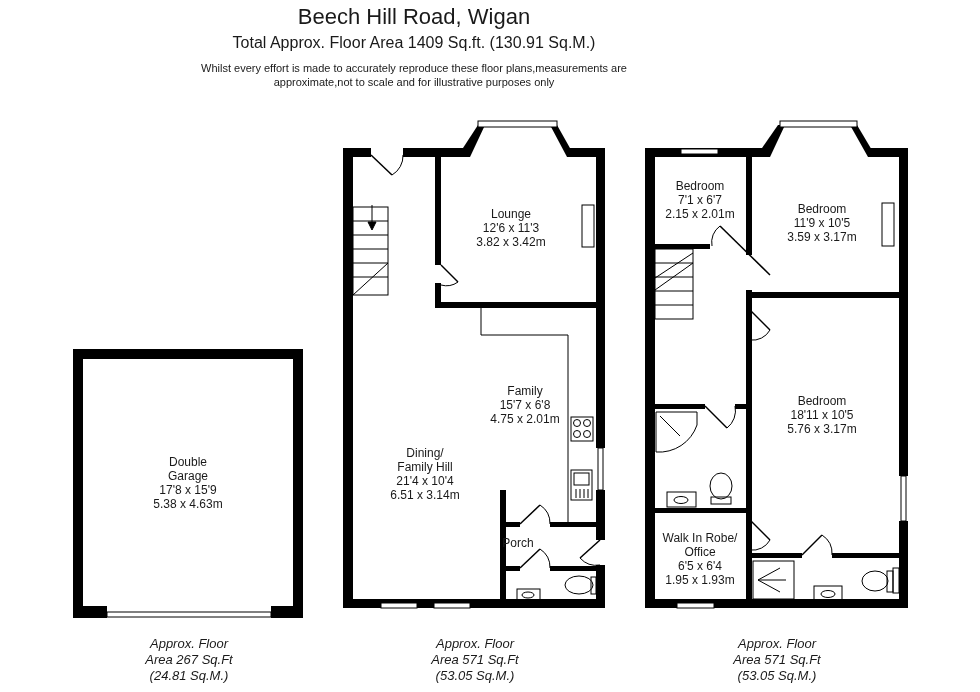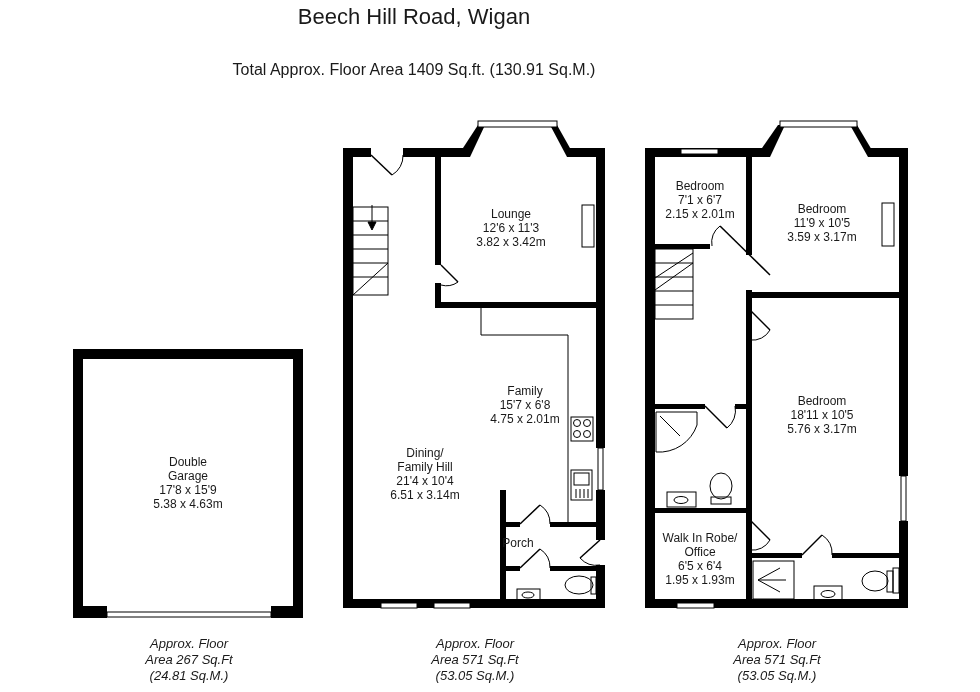--- a/index.html
+++ b/index.html
@@ -1,31 +1,33 @@
 <!DOCTYPE html>
 <html><head>
 <meta charset="utf-8">
 <style>
   html, body { margin:0; padding:0; background:#ffffff; }
   body { width:980px; height:692px; position:relative; overflow:hidden; font-family:"Liberation Sans", sans-serif; color:#1a1a1a; }
   .hdr { position:absolute; left:0; width:828px; text-align:center; }
   .title { top:4px; font-size:22px; }
-  .subtitle { top:34px; font-size:16px;margin-top:27px; }
+  .subtitle { top:34px; font-size:16px; }
   .disclaimer { top:61px; font-size:11px; line-height:14px; }
   svg#plan { position:absolute; left:0; top:0; }
   .lbl { position:absolute; text-align:center; font-size:12px; line-height:14px; transform:translateX(-50%); white-space:nowrap; }
   .area { position:absolute; text-align:center; font-size:13px; line-height:16px; transform:translateX(-50%); top:636px; white-space:nowrap;font-style:italic; }
   .area span, .lbl span { display:block; }
 </style>
 </head>
 <body>
 
 <div class="hdr title">Beech Hill Road, Wigan</div>
 <div class="hdr subtitle">Total Approx. Floor Area 1409 Sq.ft. (130.91 Sq.M.)</div>
 <div class="hdr disclaimer">
+  <span style="display:block">Whilst every effort is made to accurately reproduce these floor plans,measurements are</span>
+  <span style="display:block">approximate,not to scale and for illustrative purposes only</span>
 </div>
 
 <svg id="plan" width="980" height="692" viewBox="0 0 980 692">
 
   <g fill="#000">
     <rect x="73" y="349" width="230" height="10"></rect>
     <rect x="73" y="349" width="10" height="269"></rect>
     <rect x="293" y="349" width="10" height="269"></rect>
     <rect x="73" y="606" width="34" height="12"></rect>
     <rect x="271" y="606" width="32" height="12"></rect>

